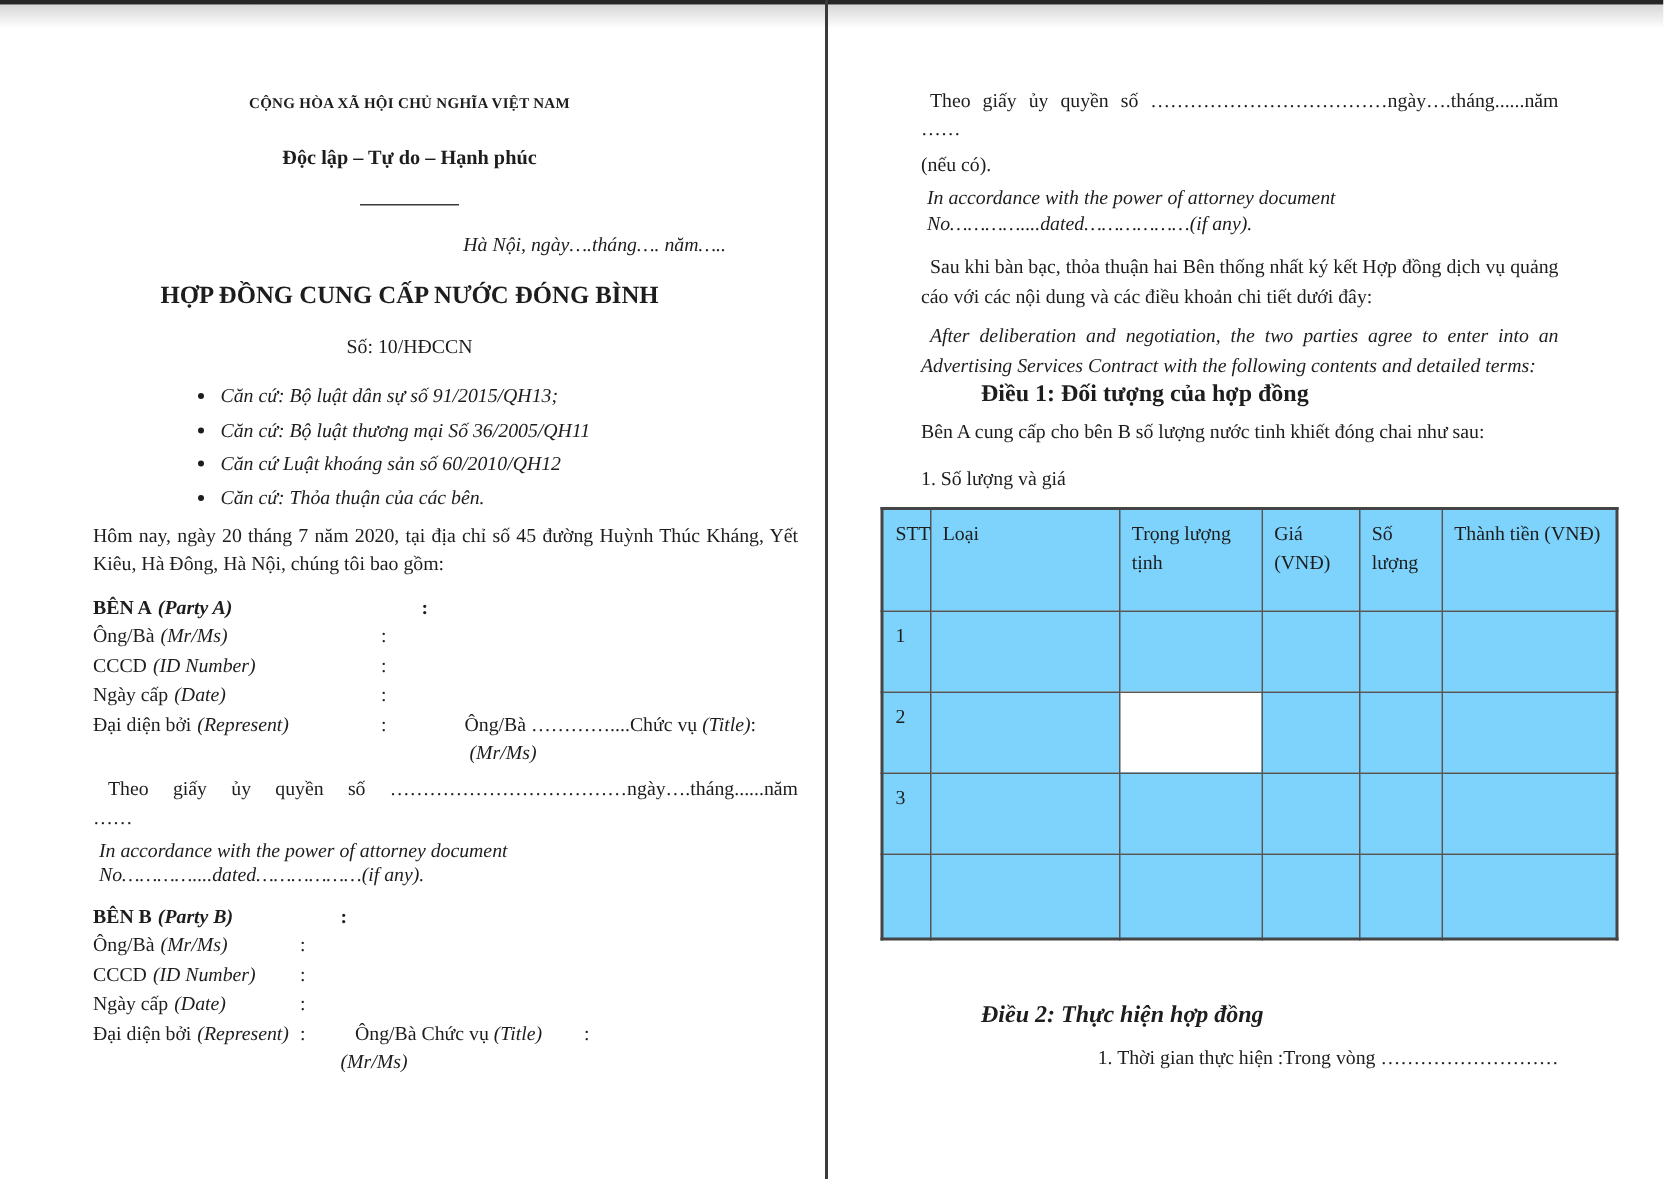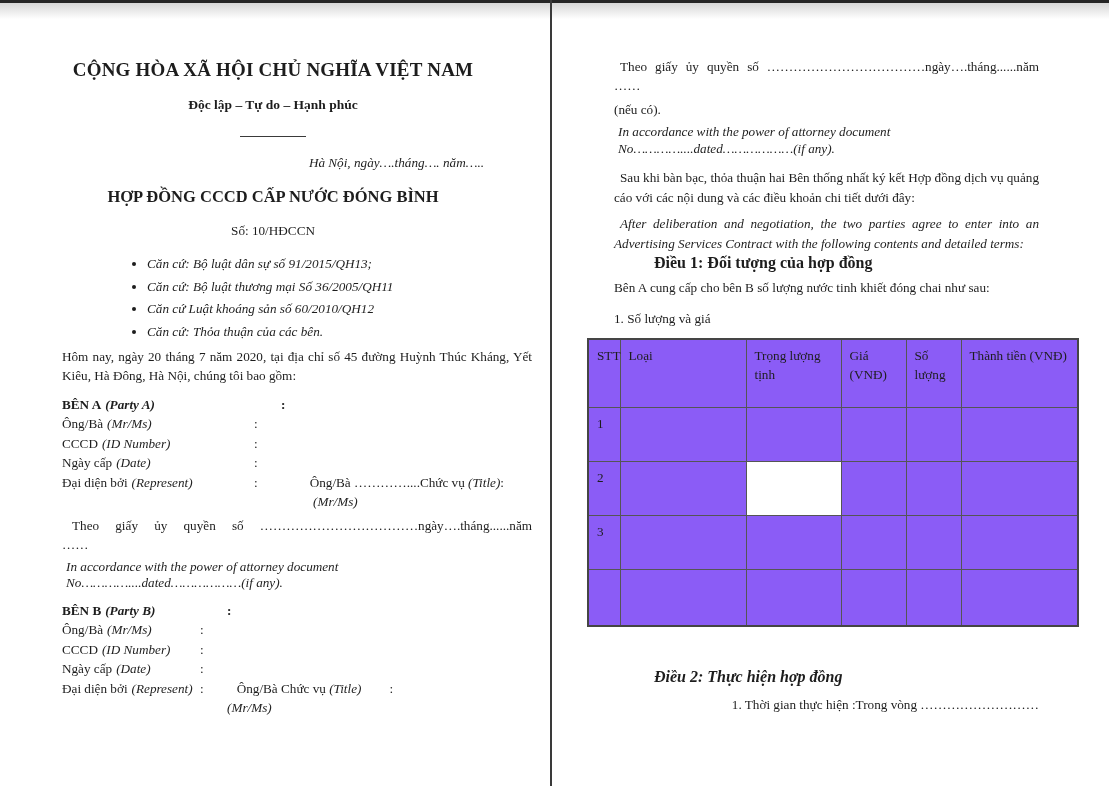--- a/index.html
+++ b/index.html
@@ -17,21 +17,21 @@
   .top-edge   { position:absolute; top:0; left:0; right:0; height:3px; background:#262626; z-index:7; }
   .top-shadow { position:absolute; top:3px; left:0; right:0; height:16px;
                 background:linear-gradient(#d7d7d7, rgba(255,255,255,0)); z-index:6; }
   .divider    { position:absolute; top:0; bottom:0; left:550px; width:2px; background:#3a3a3a; z-index:8; }
 
   .page { position:absolute; top:0; height:786px; font-size:13.2px; line-height:19px; background:transparent; }
   .page-left  { left:0;    width:550px; padding:60px 18px 0 62px; }
   .page-right { left:552px; width:557px; padding:57px 70px 0 62px; }
 
   .center-block { margin-right:48px; text-align:center; }
-  .national-header { font-weight:bold; font-size:19px; letter-spacing:.2px; }
+  .national-header { font-weight:bold; font-size:10px; letter-spacing:.2px; }
   .motto { font-weight:bold; font-size:13.5px; margin-top:16px; }
   .sep { width:66px; border-top:1.4px solid #3a3a3a; margin:22px auto 0; height:0; }
   .place-date { font-style:italic; text-align:right; margin-top:16px; }
   .doc-title { font-weight:bold; font-size:16.5px; margin-top:13px; line-height:23px; }
   .doc-number { margin-top:13px; }
 
   ul.legal { list-style:disc; margin:14px 0 0 0; padding-left:85px; font-style:italic; }
   ul.legal li { line-height:19px; margin-bottom:3.5px; }
 
   .intro { margin-top:6px; text-align:justify; line-height:19.5px; }
@@ -58,21 +58,21 @@
   .agreement { margin-top:11px; text-indent:6px; text-align:justify; line-height:19.5px; }
   .agreement-en { margin-top:7px; font-style:italic; text-indent:6px; text-align:justify; line-height:19.5px; }
   .article-heading { font-weight:bold; font-size:16px; line-height:19px;margin-left:40px; }
   .article1-intro { margin-top:6px; }
   .qty-label { margin-top:12px; }
 
   table.contract { border-collapse:collapse; table-layout:fixed; width:490px; margin:10px 0 0 -27px;
                    border:2px solid #454545; }
   table.contract th, table.contract td {
     border:1.6px solid #555555;
-    background:#8b5cf6;
+    background:#7dd3fc;
     vertical-align:top; text-align:left;
     font-weight:normal; font-size:13.2px; line-height:19px;
     padding:6px 8px;
   }
   table.contract thead tr { height:68px; }
   table.contract tbody tr { height:54px; }
   table.contract tbody tr.last { height:57px; }
   table.contract td.hl { background:#ffffff; }
 
   .article2-heading { margin-top:40px;font-style:italic; }
@@ -84,21 +84,21 @@
 <div class="top-edge"></div>
 <div class="top-shadow"></div>
 <div class="divider"></div>
 
 <div class="page page-left">
   <div class="center-block">
     <div class="national-header">CỘNG HÒA XÃ HỘI CHỦ NGHĨA VIỆT NAM</div>
     <div class="motto">Độc lập – Tự do – Hạnh phúc</div>
     <div class="sep"></div>
     <div class="place-date">Hà Nội, ngày….tháng…. năm…..</div>
-    <div class="doc-title">HỢP ĐỒNG CCCD CẤP NƯỚC ĐÓNG BÌNH</div>
+    <div class="doc-title">HỢP ĐỒNG CUNG CẤP NƯỚC ĐÓNG BÌNH</div>
     <div class="doc-number">Số: 10/HĐCCN</div>
   </div>
 
   <ul class="legal">
     <li>Căn cứ: Bộ luật dân sự số 91/2015/QH13;</li>
     <li>Căn cứ: Bộ luật thương mại Số 36/2005/QH11</li>
     <li>Căn cứ Luật khoáng sản số 60/2010/QH12</li>
     <li>Căn cứ: Thỏa thuận của các bên.</li>
   </ul>
 

